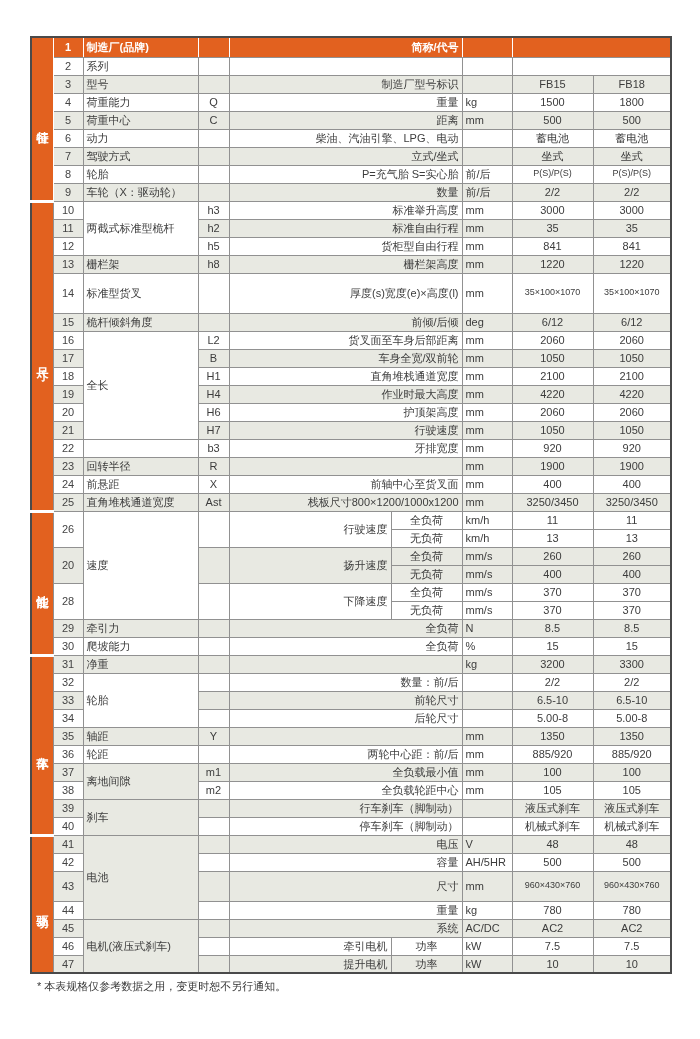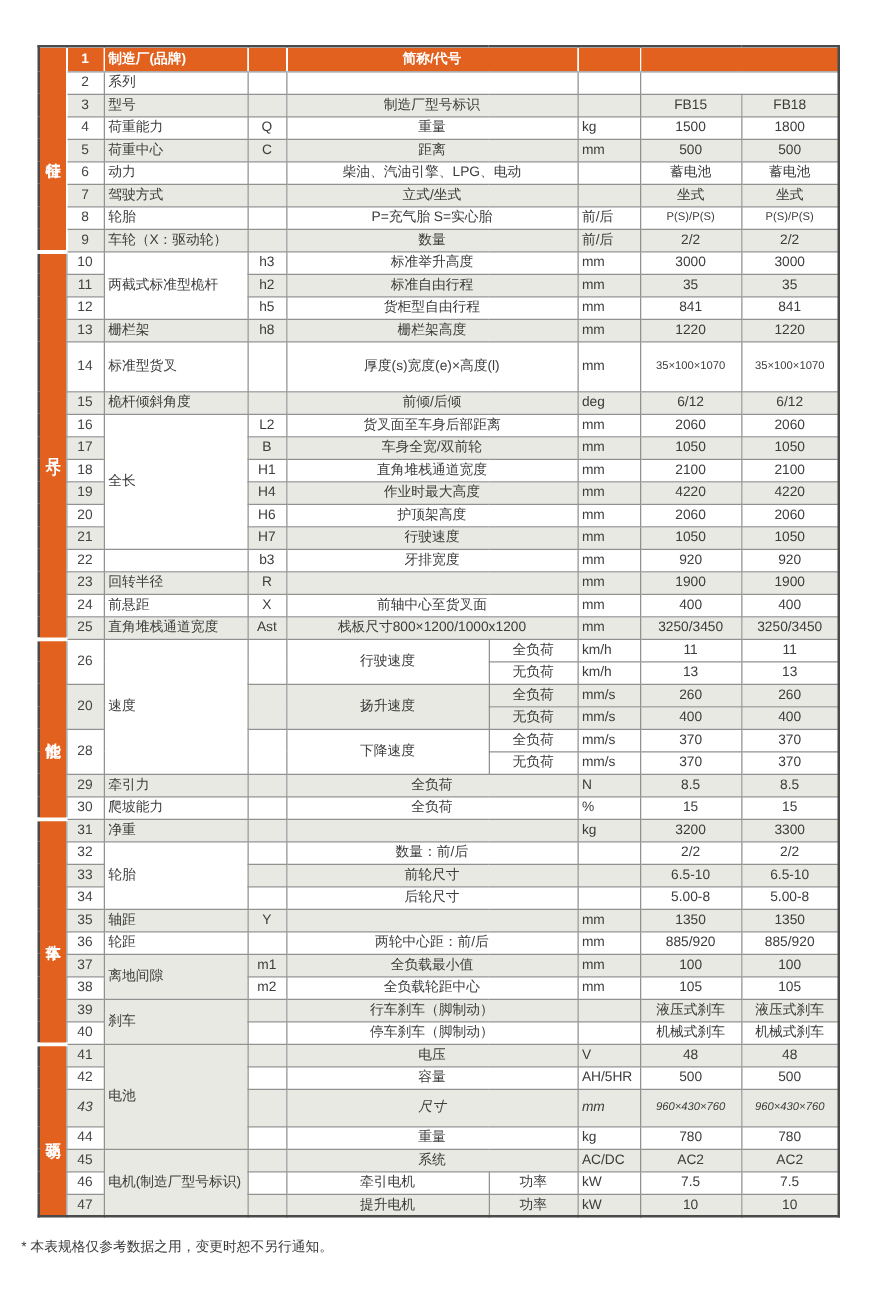--- a/index.html
+++ b/index.html
@@ -12,31 +12,31 @@
   table{border-collapse:collapse;table-layout:fixed;width:640px;border:2px solid var(--outer);}
   td{
     border:1px solid var(--grid);font-size:11px;padding:0 3px;
     overflow:hidden;white-space:nowrap;vertical-align:middle;line-height:1.1;
   }
   tr{height:18px;}
   td.shade{background:var(--rowalt);}
   td.c-num{text-align:center;color:#444;}
   td.c-label{text-align:left;}
   td.c-sym{text-align:center;}
-  td.c-desc{text-align:center;}
+  td.c-desc{text-align:right;}
   td.c-load{text-align:center;}
   td.c-unit{text-align:left;}
   td.c-v1,td.c-v2{text-align:center;}
   td.c-cat{background:var(--accent);color:#fff;font-weight:bold;text-align:center;padding:0;border-color:var(--grid);}
   td.gap{border-top:3px solid #ffffff;}
   .vert{writing-mode:vertical-rl;text-orientation:upright;display:inline-block;font-size:12px;letter-spacing:1px;line-height:1.05;}
   tr.hdr td{background:var(--accent);color:#ffffff;font-weight:bold;border-left:1px solid #fff;border-right:1px solid #fff;}
   tr.hdr td.c-cat{border-left:1px solid var(--grid);}
   td.sm{font-size:9px;padding:0 1px;letter-spacing:0;}
-  .footnote{position:absolute;left:17px;top:979px;font-size:11px;color:#3a3a3a;margin-top:11px;}
+  .footnote{position:absolute;left:37px;top:979px;font-size:11px;color:#3a3a3a;}
 </style>
 </head>
 <body>
 
 <div class="sheet">
   <table>
     <colgroup>
       <col style="width:22px">
         <col style="width:30px">
         <col style="width:115px">
@@ -429,39 +429,39 @@
           <td class="c-v2 shade">48</td>
         </tr>
         <tr>
           <td class="c-num">42</td>
           <td class="c-sym"></td>
           <td class="c-desc" colspan="2">容量</td>
           <td class="c-unit">AH/5HR</td>
           <td class="c-v1">500</td>
           <td class="c-v2">500</td>
         </tr>
-        <tr style="height: 30px; font-style: italic;">
+        <tr style="height: 30px;">
           <td class="c-num shade">43</td>
           <td class="c-sym shade"></td>
           <td class="c-desc shade" colspan="2">尺寸</td>
           <td class="c-unit shade">mm</td>
           <td class="c-v1 shade sm">960×430×760</td>
           <td class="c-v2 shade sm">960×430×760</td>
         </tr>
         <tr>
           <td class="c-num">44</td>
           <td class="c-sym"></td>
           <td class="c-desc" colspan="2">重量</td>
           <td class="c-unit">kg</td>
           <td class="c-v1">780</td>
           <td class="c-v2">780</td>
         </tr>
         <tr>
           <td class="c-num shade">45</td>
-          <td class="c-label shade" rowspan="3">电机(制造厂型号标识)</td>
+          <td class="c-label shade" rowspan="3">电机(液压式刹车)</td>
           <td class="c-sym shade"></td>
           <td class="c-desc shade" colspan="2">系统</td>
           <td class="c-unit shade">AC/DC</td>
           <td class="c-v1 shade">AC2</td>
           <td class="c-v2 shade">AC2</td>
         </tr>
         <tr>
           <td class="c-num">46</td>
           <td class="c-sym"></td>
           <td class="c-desc">牵引电机</td>

